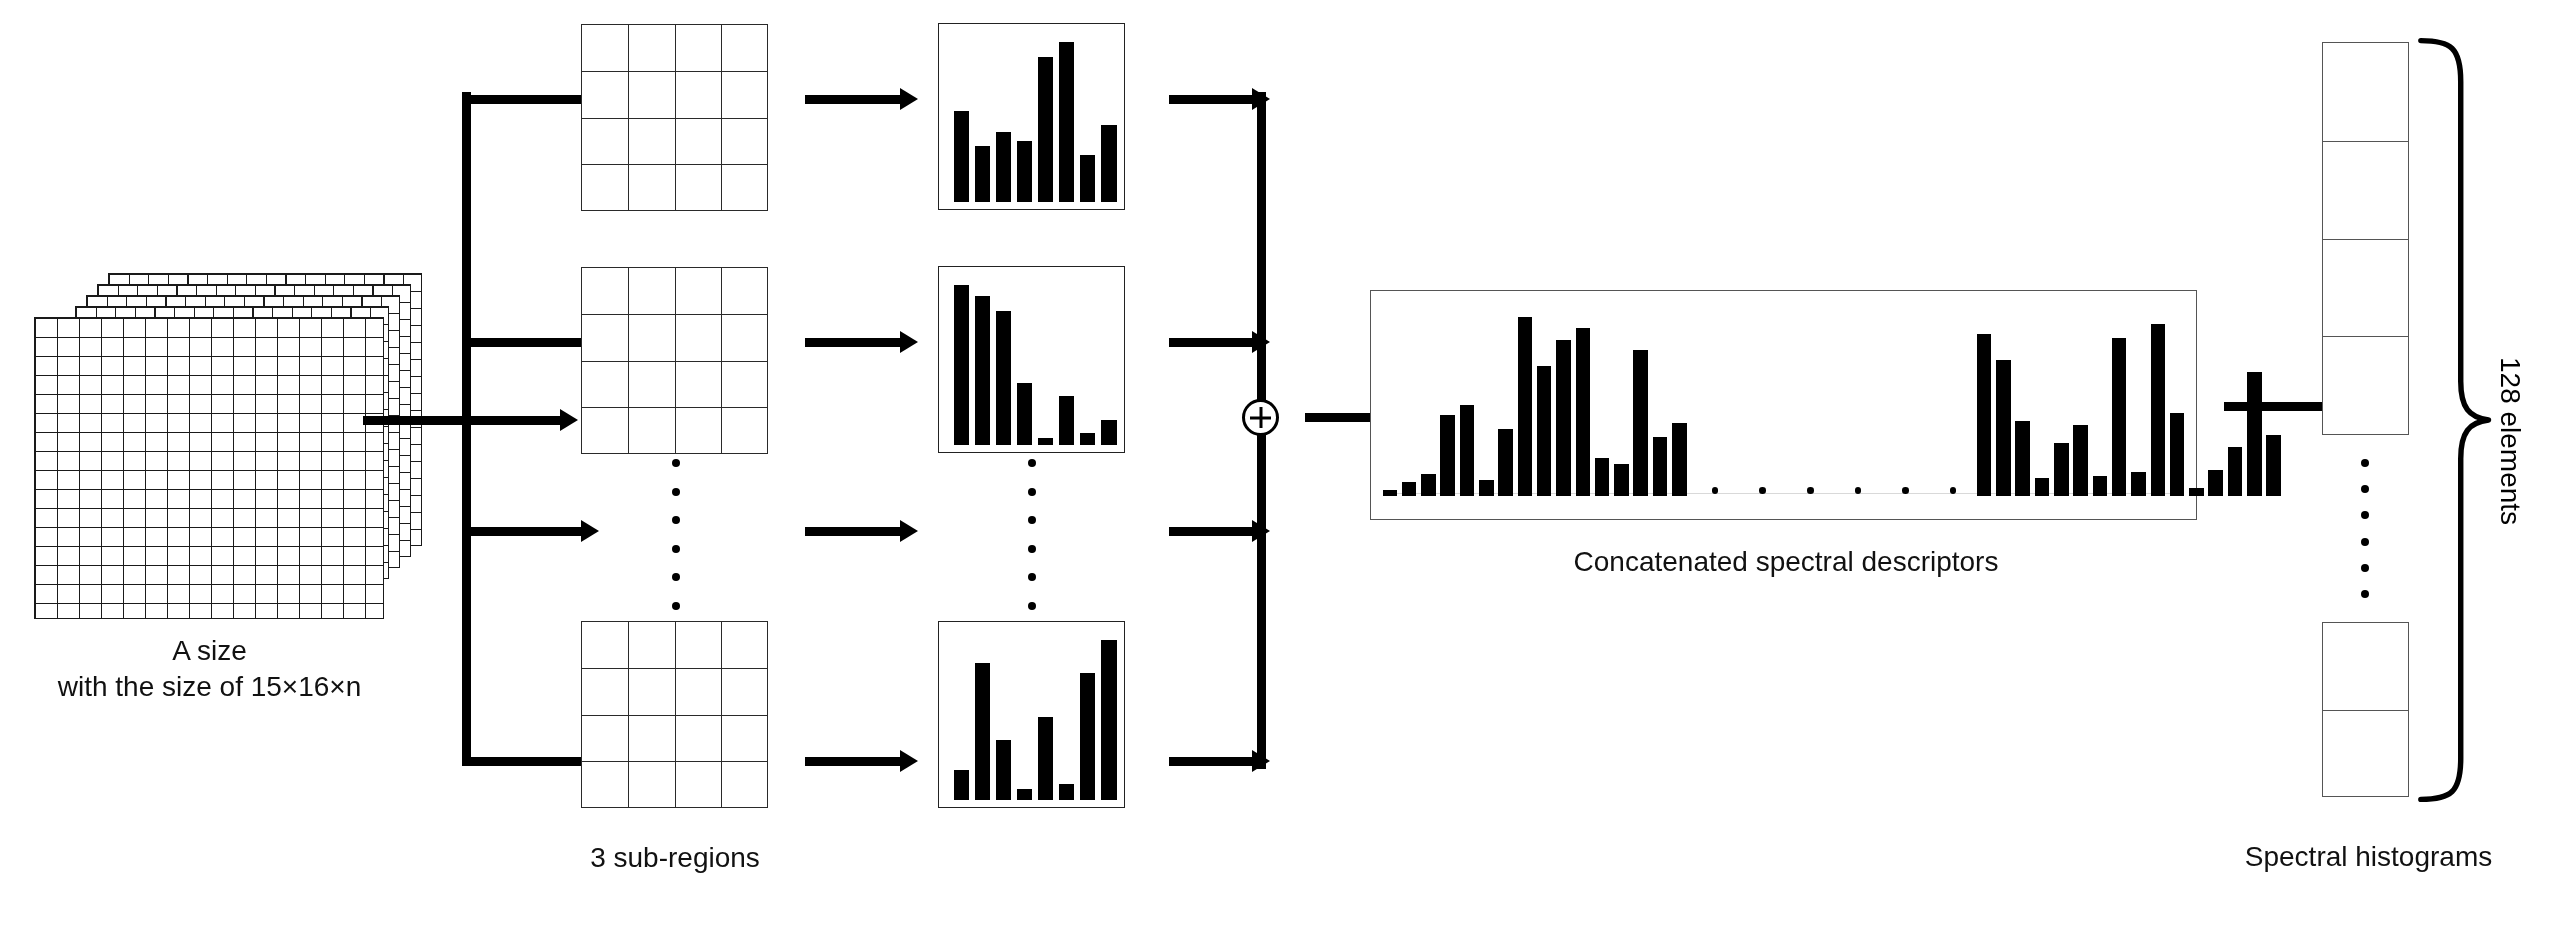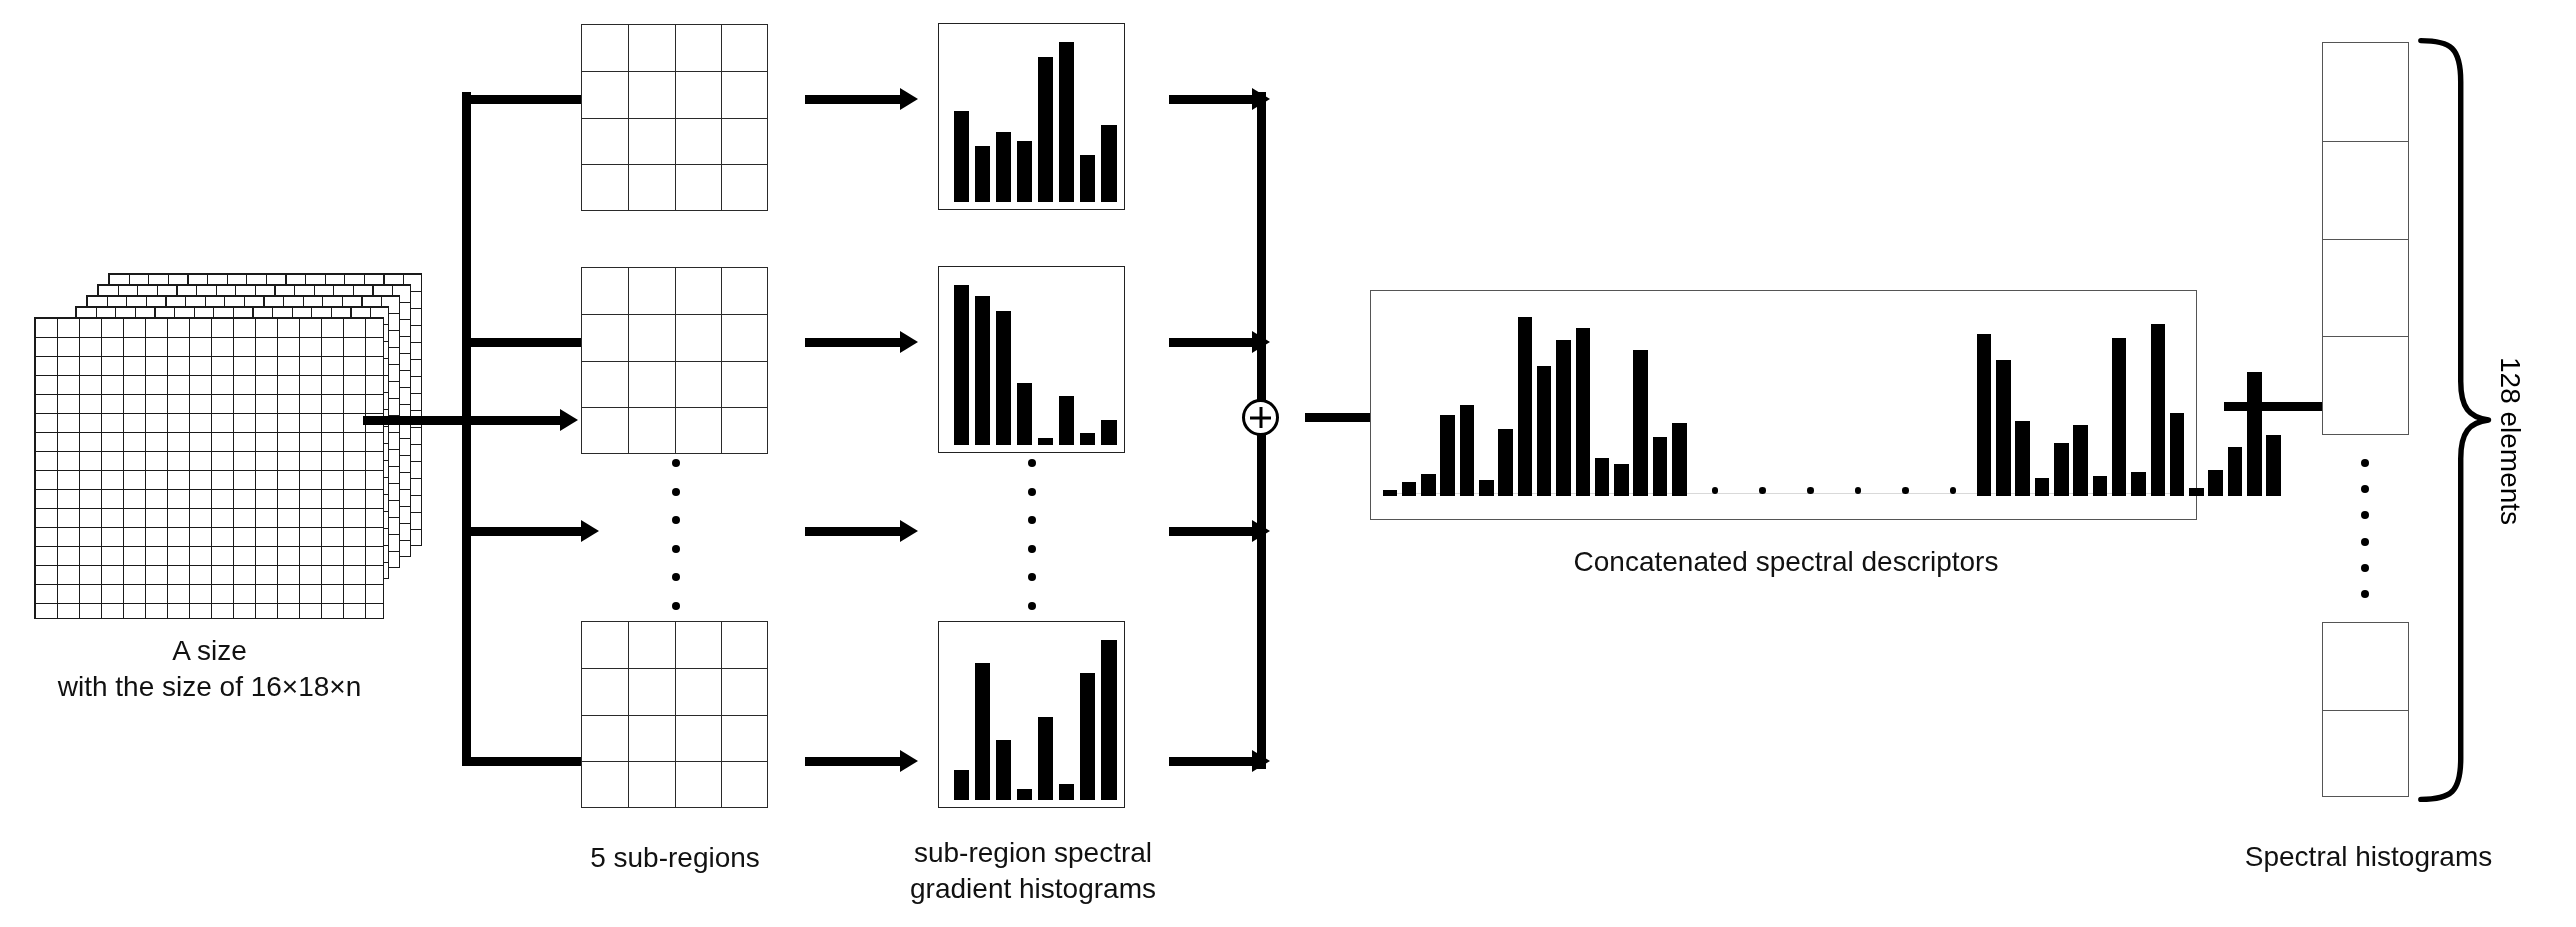--- a/index.html
+++ b/index.html
@@ -131,21 +131,21 @@
   <div>
     <div class="patch-layer" style="left:108px;top:273px;width:314px;height:273px;--cw:19.6px;--ch:17px;"></div>
     <div class="patch-layer" style="left:97px;top:284px;width:314px;height:273px;--cw:19.6px;--ch:17px;"></div>
     <div class="patch-layer" style="left:86px;top:295px;width:314px;height:273px;--cw:19.6px;--ch:17px;"></div>
     <div class="patch-layer" style="left:75px;top:306px;width:314px;height:273px;--cw:19.6px;--ch:17px;"></div>
     <div class="patch-layer" style="left:34px;top:317px;width:350px;height:302px;--cw:22px;--ch:19px;"></div>
   </div>
 
   <div class="label two" style="left:22px;top:633px;width:375px;">
     <div>A size</div>
-    <div>with the size of 16×18×n</div>
+    <div>with the size of 15×16×n</div>
   </div>
 
   <div class="arrow" style="left:363px;top:416px;width:199px;"></div>
 
   <div>
     <div class="vbar" style="left:462px;top:92px;height:673px;"></div>
     <div class="arrow" style="left:462px;top:95px;width:121px;"></div>
     <div class="arrow" style="left:462px;top:338px;width:121px;"></div>
     <div class="arrow" style="left:462px;top:527px;width:121px;"></div>
     <div class="arrow" style="left:462px;top:757px;width:121px;"></div>
@@ -180,21 +180,21 @@
 
   <div class="subgrid" style="left:581px;top:621px;width:187px;height:187px;">
     <div class="vline" style="left:25%;"></div>
       <div class="vline" style="left:50%;"></div>
       <div class="vline" style="left:75%;"></div>
     <div class="hline" style="top:25%;"></div>
       <div class="hline" style="top:50%;"></div>
       <div class="hline" style="top:75%;"></div>
   </div>
 
-  <div class="label" style="left:550px;top:840px;width:250px;">5 sub-regions</div>
+  <div class="label" style="left:550px;top:840px;width:250px;">3 sub-regions</div>
 
   <div class="arrow" style="left:805px;top:95px;width:97px;"></div>
   <div class="arrow" style="left:805px;top:338px;width:97px;"></div>
   <div class="arrow" style="left:805px;top:527px;width:97px;"></div>
   <div class="arrow" style="left:805px;top:757px;width:97px;"></div>
 
   <div class="histpanel" style="left:938px;top:23px;width:187px;height:187px;">
     <div class="plot">
         <div class="bar" style="width: 9.4%; height: 54.2609%;"></div>
         <div class="bar" style="width: 9.4%; height: 33.3913%;"></div>
@@ -235,24 +235,20 @@
         <div class="bar" style="width: 9.4%; height: 82.2857%;"></div>
         <div class="bar" style="width: 9.4%; height: 35.8681%;"></div>
         <div class="bar" style="width: 9.4%; height: 6.32967%;"></div>
         <div class="bar" style="width: 9.4%; height: 49.5824%;"></div>
         <div class="bar" style="width: 9.4%; height: 9.49451%;"></div>
         <div class="bar" style="width: 9.4%; height: 75.956%;"></div>
         <div class="bar" style="width: 9.4%; height: 96%;"></div>
       </div>
   </div>
 
-  <div class="label two" style="left:864px;top:835px;width:338px;">
-    <div>sub-region spectral</div>
-    <div>gradient histograms</div>
-  </div>
 
   <div>
     <div class="arrow" style="left:1169px;top:95px;width:85px;"></div>
     <div class="arrow" style="left:1169px;top:338px;width:85px;"></div>
     <div class="arrow" style="left:1169px;top:527px;width:85px;"></div>
     <div class="arrow" style="left:1169px;top:757px;width:85px;"></div>
     <div class="vbar" style="left:1257px;top:92px;height:677px;"></div>
     <div class="oplus" style="left:1242px;top:399px;"></div>
   </div>
 

